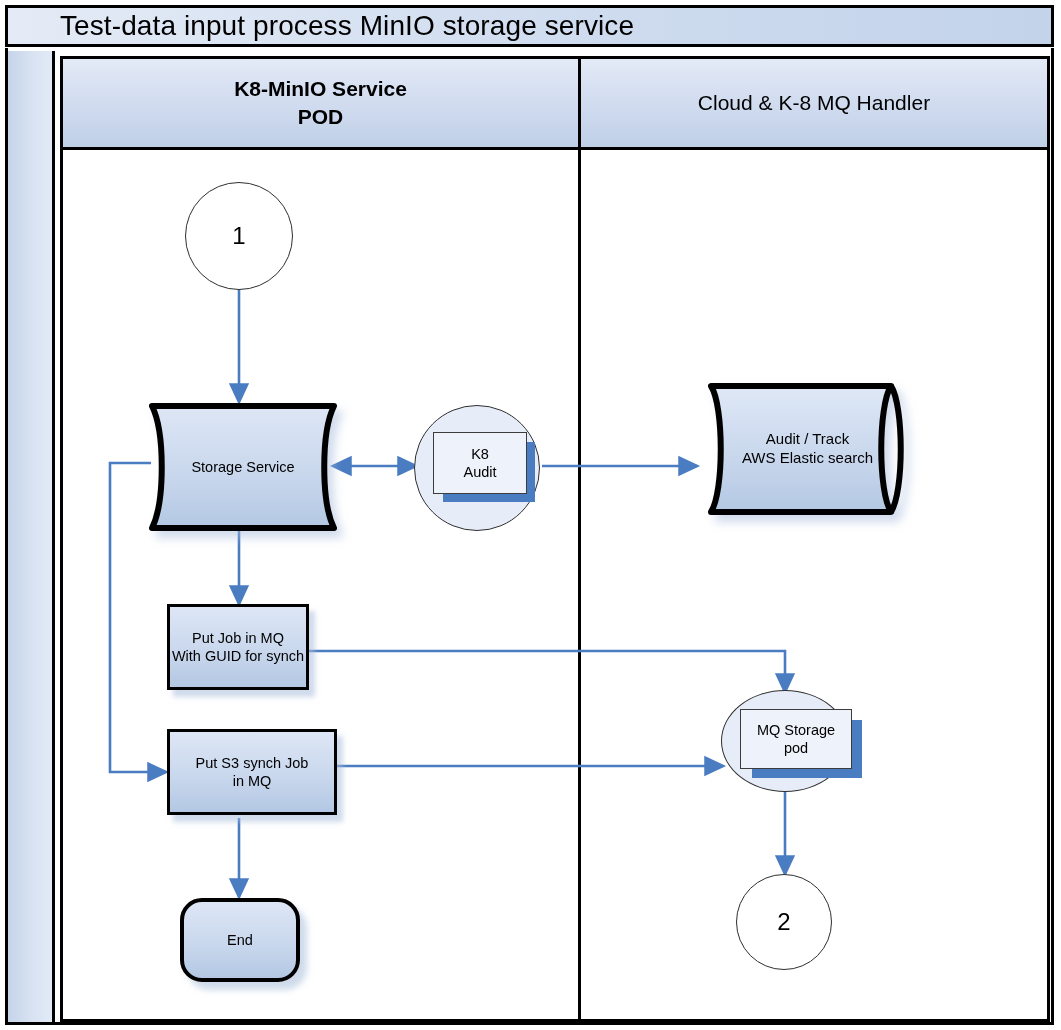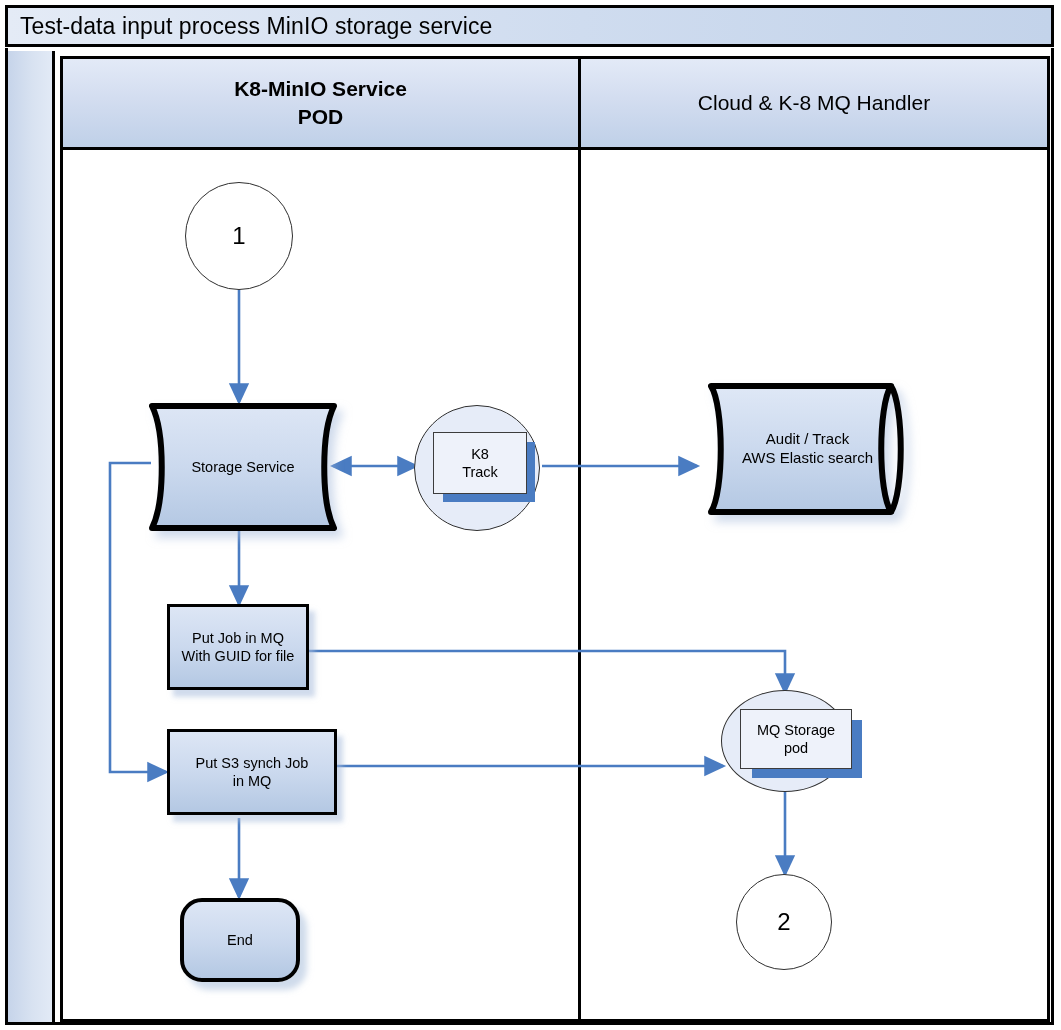--- a/index.html
+++ b/index.html
@@ -23,24 +23,25 @@
     top: 5px;
     width: 1049px;
     height: 42px;
     border: 3px solid #000000;
     box-sizing: border-box;
     background: linear-gradient(to right, #e4ebf6 0%, #cfdcef 55%, #c3d3ea 100%);
     display: flex;
     align-items: center;
   }
   .pool-title span {
-    font-size: 23px;
+    font-size: 28px;
     color: #000000;
     padding-left: 12px;
     letter-spacing: 0.1px;
+    margin-left: 40px;
   }
 
   .pool-body {
     position: absolute;
     left: 5px;
     top: 48px;
     width: 1049px;
     height: 977px;
     border: 3px solid #000000;
     border-top: 0;
@@ -246,42 +247,42 @@
         </linearGradient>
       </defs>
       <path d="M9,4 L191,4 C178,30 178,100 191,126 L9,126 C22,100 22,30 9,4 Z" fill="url(#gradWave)" stroke="#000000" stroke-width="6" stroke-linejoin="round"></path>
     </svg>
     <div class="node-text">Storage Service</div>
   </div>
 
   <div class="node pod-circle" style="left:414px; top:405px; width:126px; height:126px;">
     <div class="pod-card-shadow" style="left:28px; top:36px; width:92px; height:60px;"></div>
     <div class="pod-card" style="left:18px; top:26px; width:92px; height:60px;">K8
-Track</div>
+Audit</div>
   </div>
 
   <div class="node cyl-shape" style="left:695px; top:381px; width:225px; height:136px;text-decoration:underline;">
     <svg width="225" height="136" viewBox="0 0 225 136">
       <defs>
         <linearGradient id="gradCyl" x1="0" y1="0" x2="0" y2="1">
           <stop offset="0%" stop-color="#dfe8f6"></stop>
           <stop offset="50%" stop-color="#cbd9ee"></stop>
           <stop offset="100%" stop-color="#b4c8e3"></stop>
         </linearGradient>
       </defs>
       <path d="M16,5 L196,5 C183,25 183,111 196,131 L16,131 C29,111 29,25 16,5 Z" fill="url(#gradCyl)" stroke="#000000" stroke-width="6" stroke-linejoin="round"></path>
       <path d="M196,5 C209,25 209,111 196,131" fill="none" stroke="#000000" stroke-width="6"></path>
     </svg>
     <div class="node-text">Audit / Track
 AWS Elastic search</div>
   </div>
 
   <div class="node proc-box" style="left:167px; top:604px; width:142px; height:86px;">
     <div class="node-text">Put Job in MQ
-With GUID for file</div>
+With GUID for synch</div>
   </div>
 
   <div class="node proc-box" style="left:167px; top:729px; width:170px; height:86px;">
     <div class="node-text">Put S3 synch Job
 in MQ</div>
   </div>
 
   <div class="node pod-circle" style="left:721px; top:690px; width:128px; height:102px;">
     <div class="pod-card-shadow" style="left:30px; top:29px; width:110px; height:58px;"></div>
     <div class="pod-card" style="left:18px; top:18px; width:110px; height:58px;">MQ Storage

